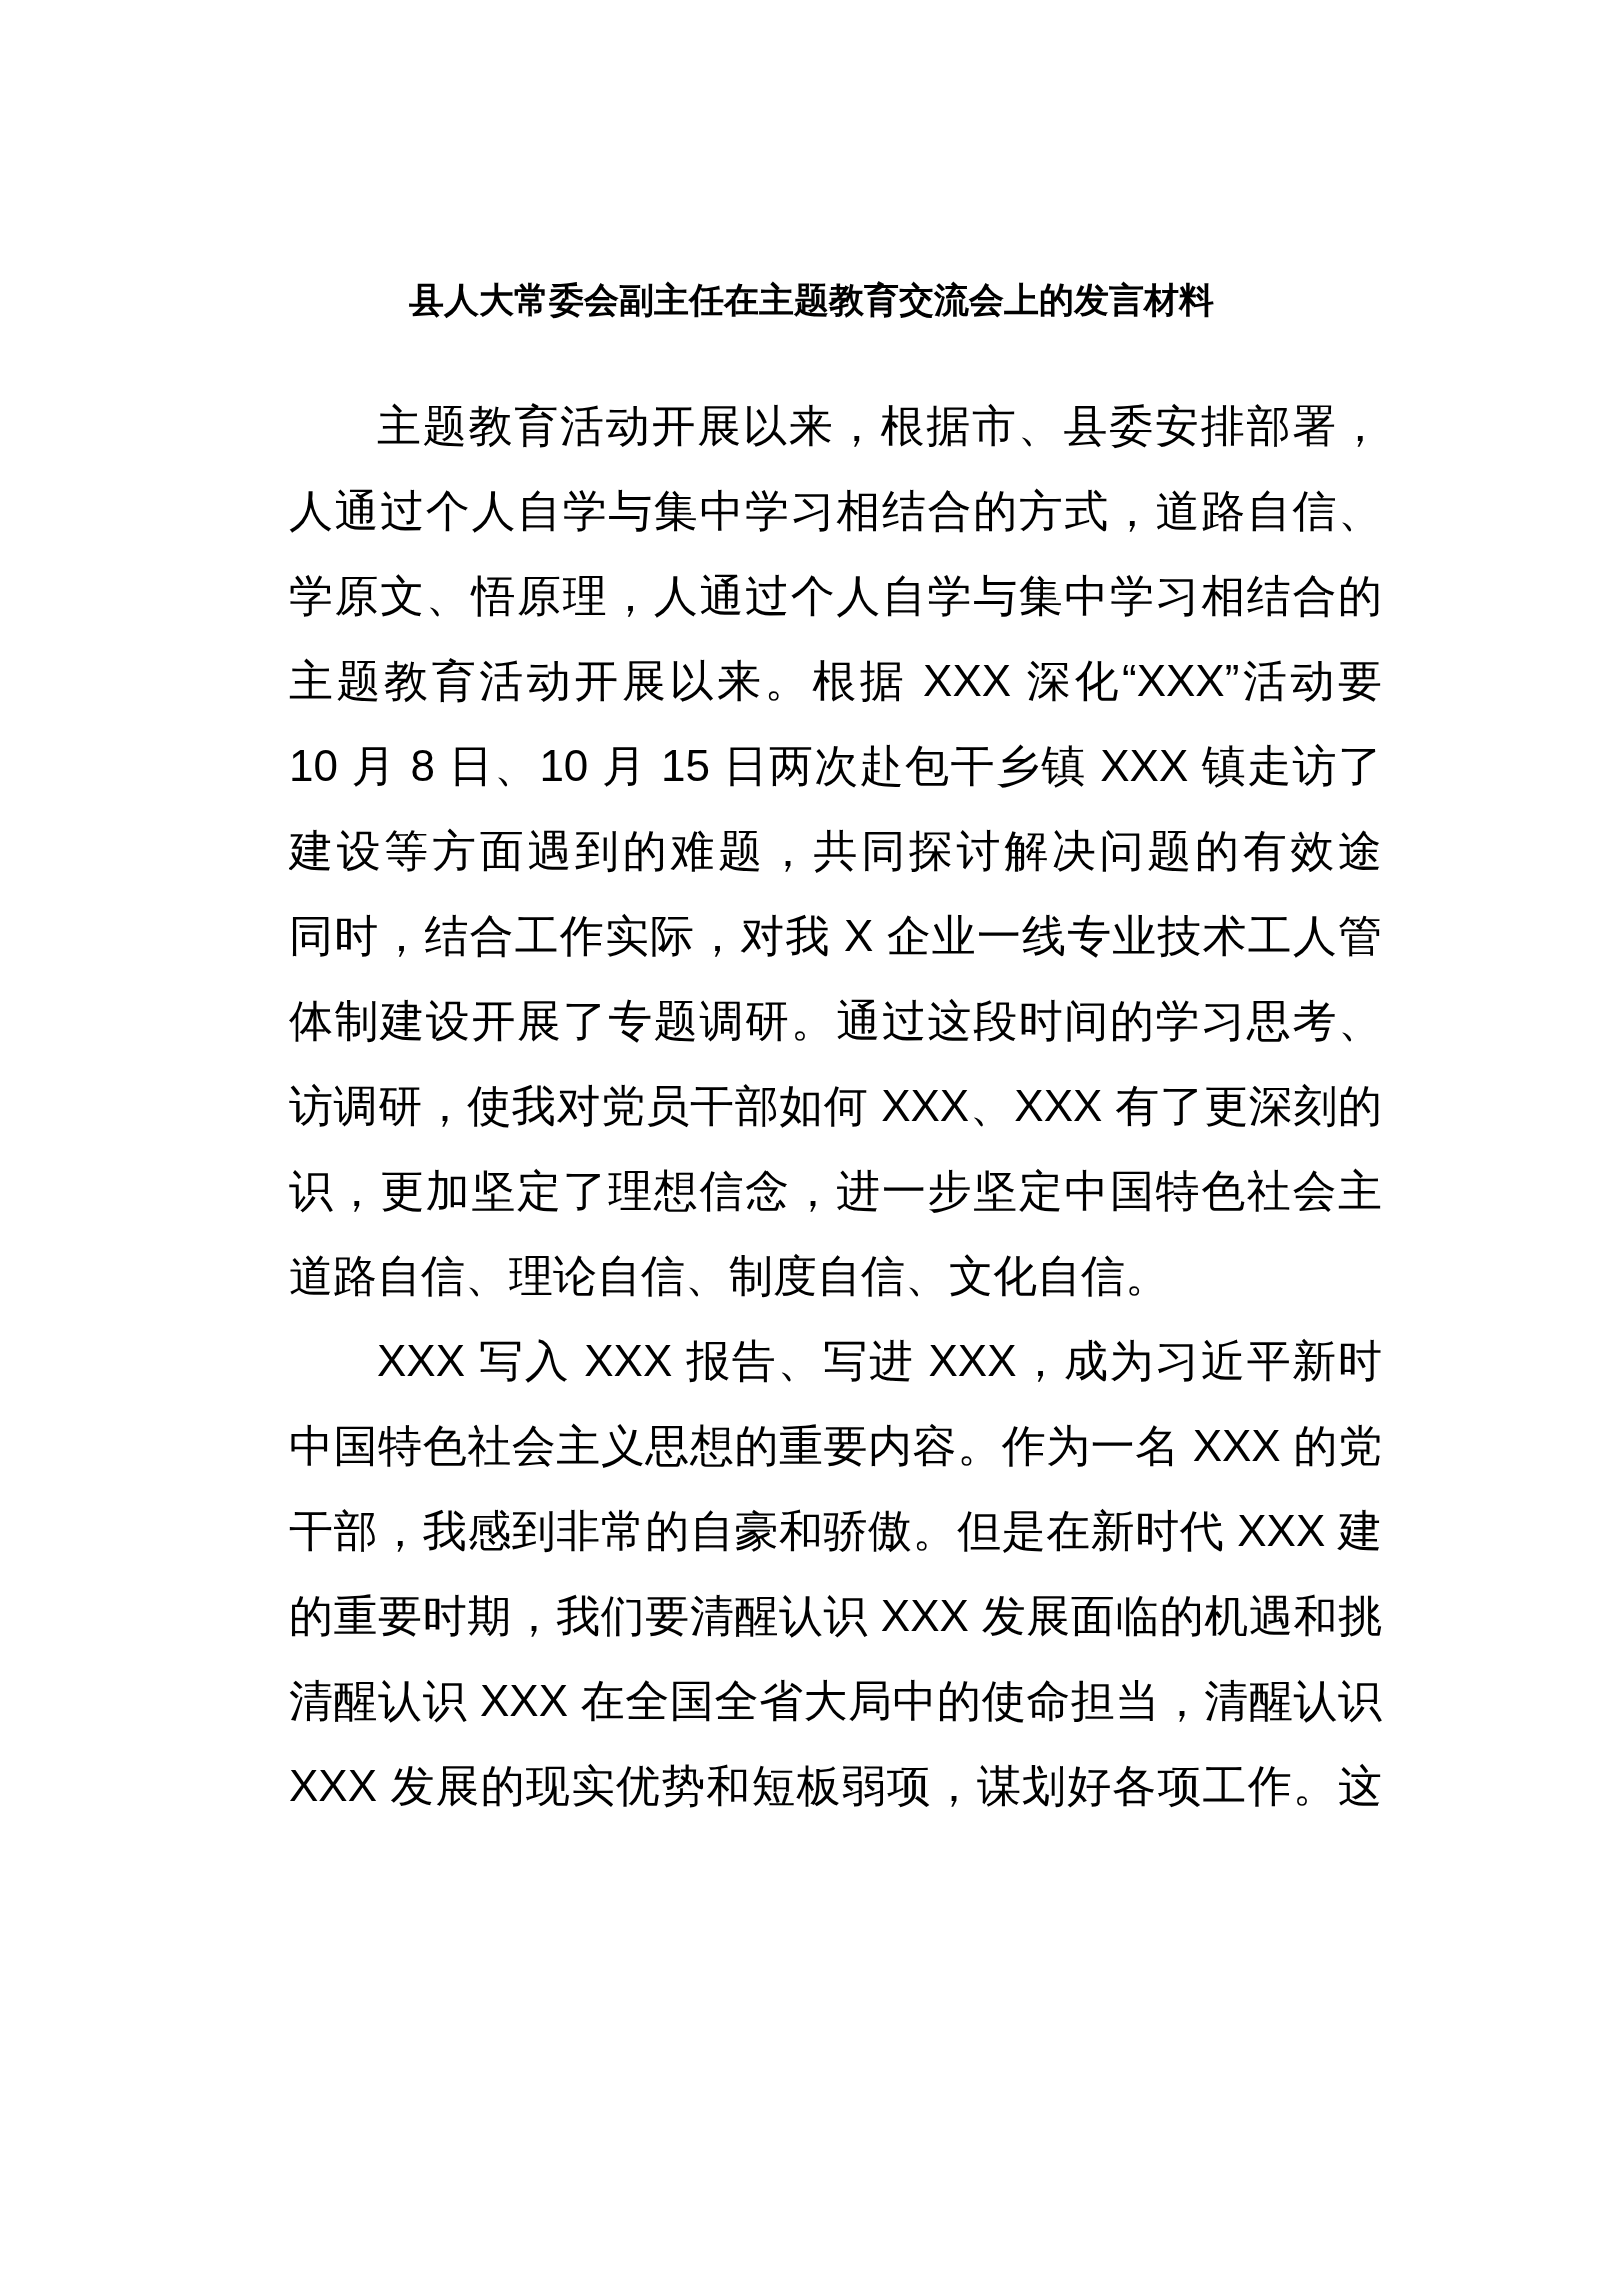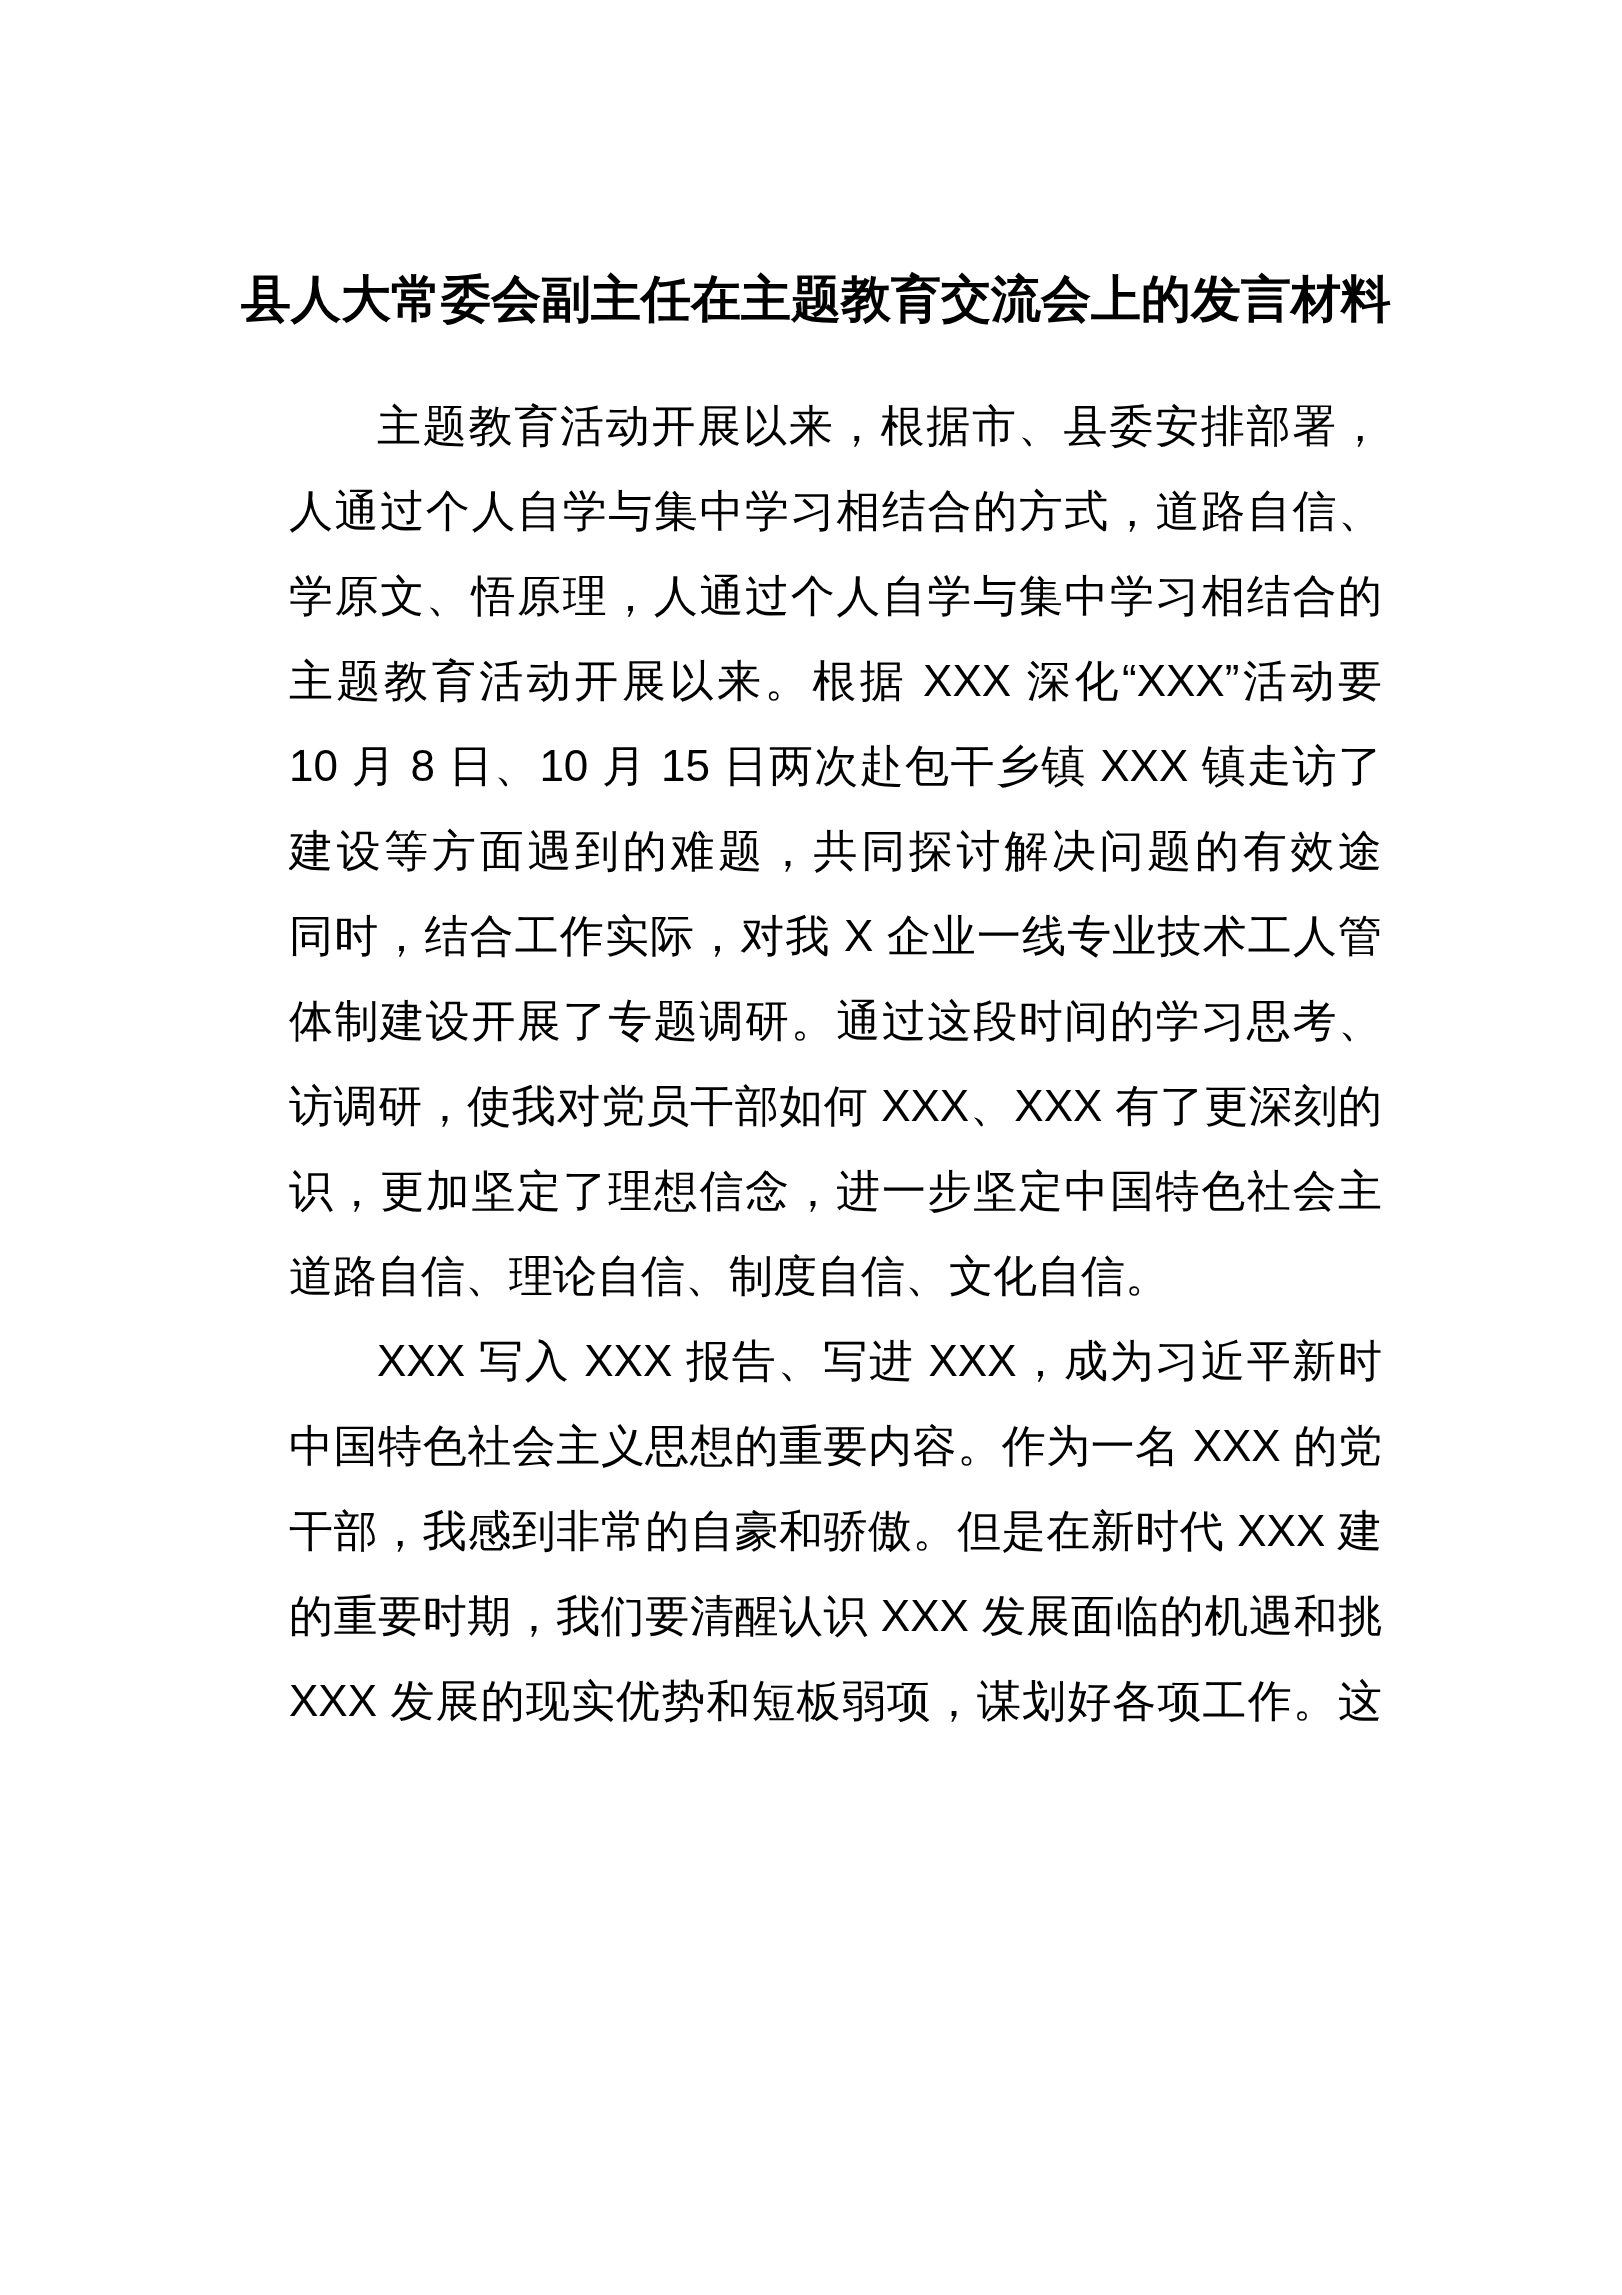--- a/index.html
+++ b/index.html
@@ -13,23 +13,24 @@
     height: 2295px;
     background: #ffffff;
     color: #000000;
     font-family: "Liberation Sans", sans-serif;
     box-sizing: border-box;
     padding: 257px 241px 0 241px;
     overflow: hidden;
   }
   .title {
     margin: 0;
-    font-size: 50px;
+    font-size: 35px;
     font-weight: 700;
     line-height: 85px;
+    text-align: center;
     white-space: nowrap;
   }
   .doc-body {
     margin-top: 41px;
   }
   .para {
     margin: 0;
     font-size: 44px;
     font-weight: 400;
     line-height: 85px;
@@ -70,17 +71,18 @@
         <div class="line">识，更加坚定了理想信念，进一步坚定中国特色社会主义</div>
         <div class="line">道路自信、理论自信、制度自信、文化自信。</div>
       </div>
 
     <div class="para">
 
     <div class="line">XXX 写入 XXX 报告、写进 XXX，成为习近平新时代</div>
         <div class="line">中国特色社会主义思想的重要内容。作为一名 XXX 的党员</div>
         <div class="line">干部，我感到非常的自豪和骄傲。但是在新时代 XXX 建设</div>
         <div class="line">的重要时期，我们要清醒认识 XXX 发展面临的机遇和挑战，</div>
+        <div class="line">清醒认识 XXX 在全国全省大局中的使命担当，清醒认识</div>
         <div class="line">XXX 发展的现实优势和短板弱项，谋划好各项工作。这段</div>
       </div>
   </div>
 </div>
 
 
 </body></html>

